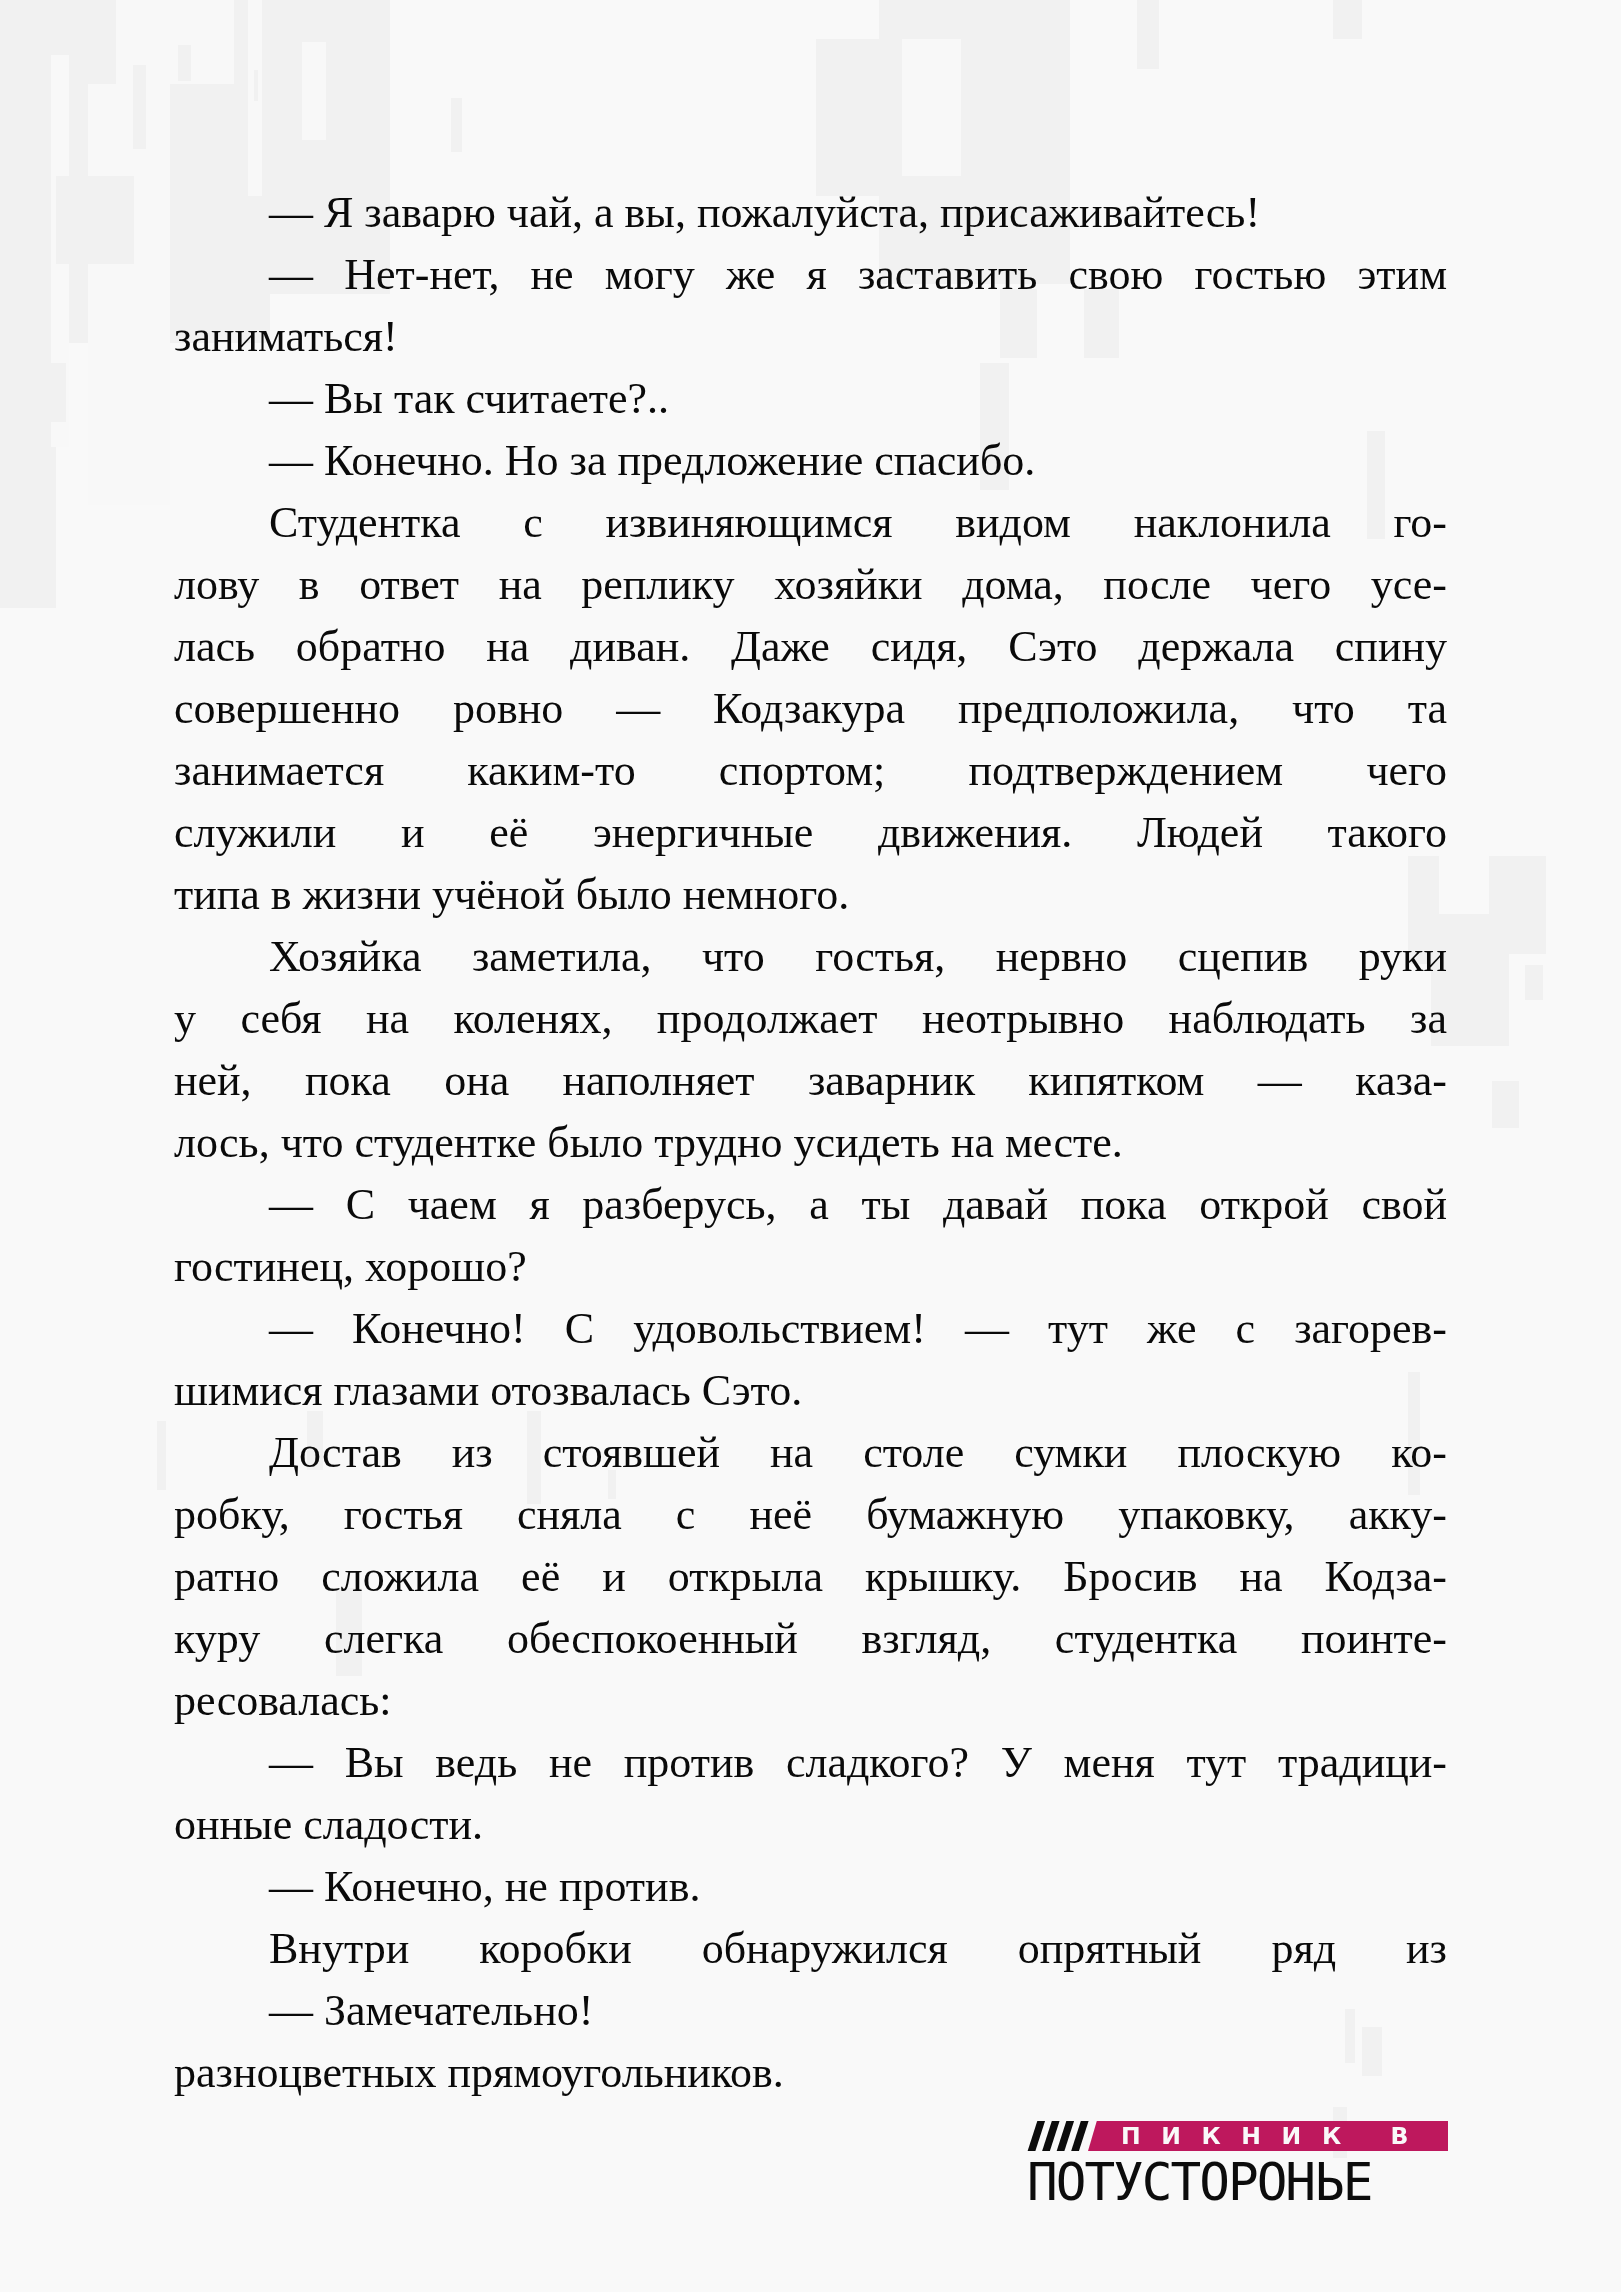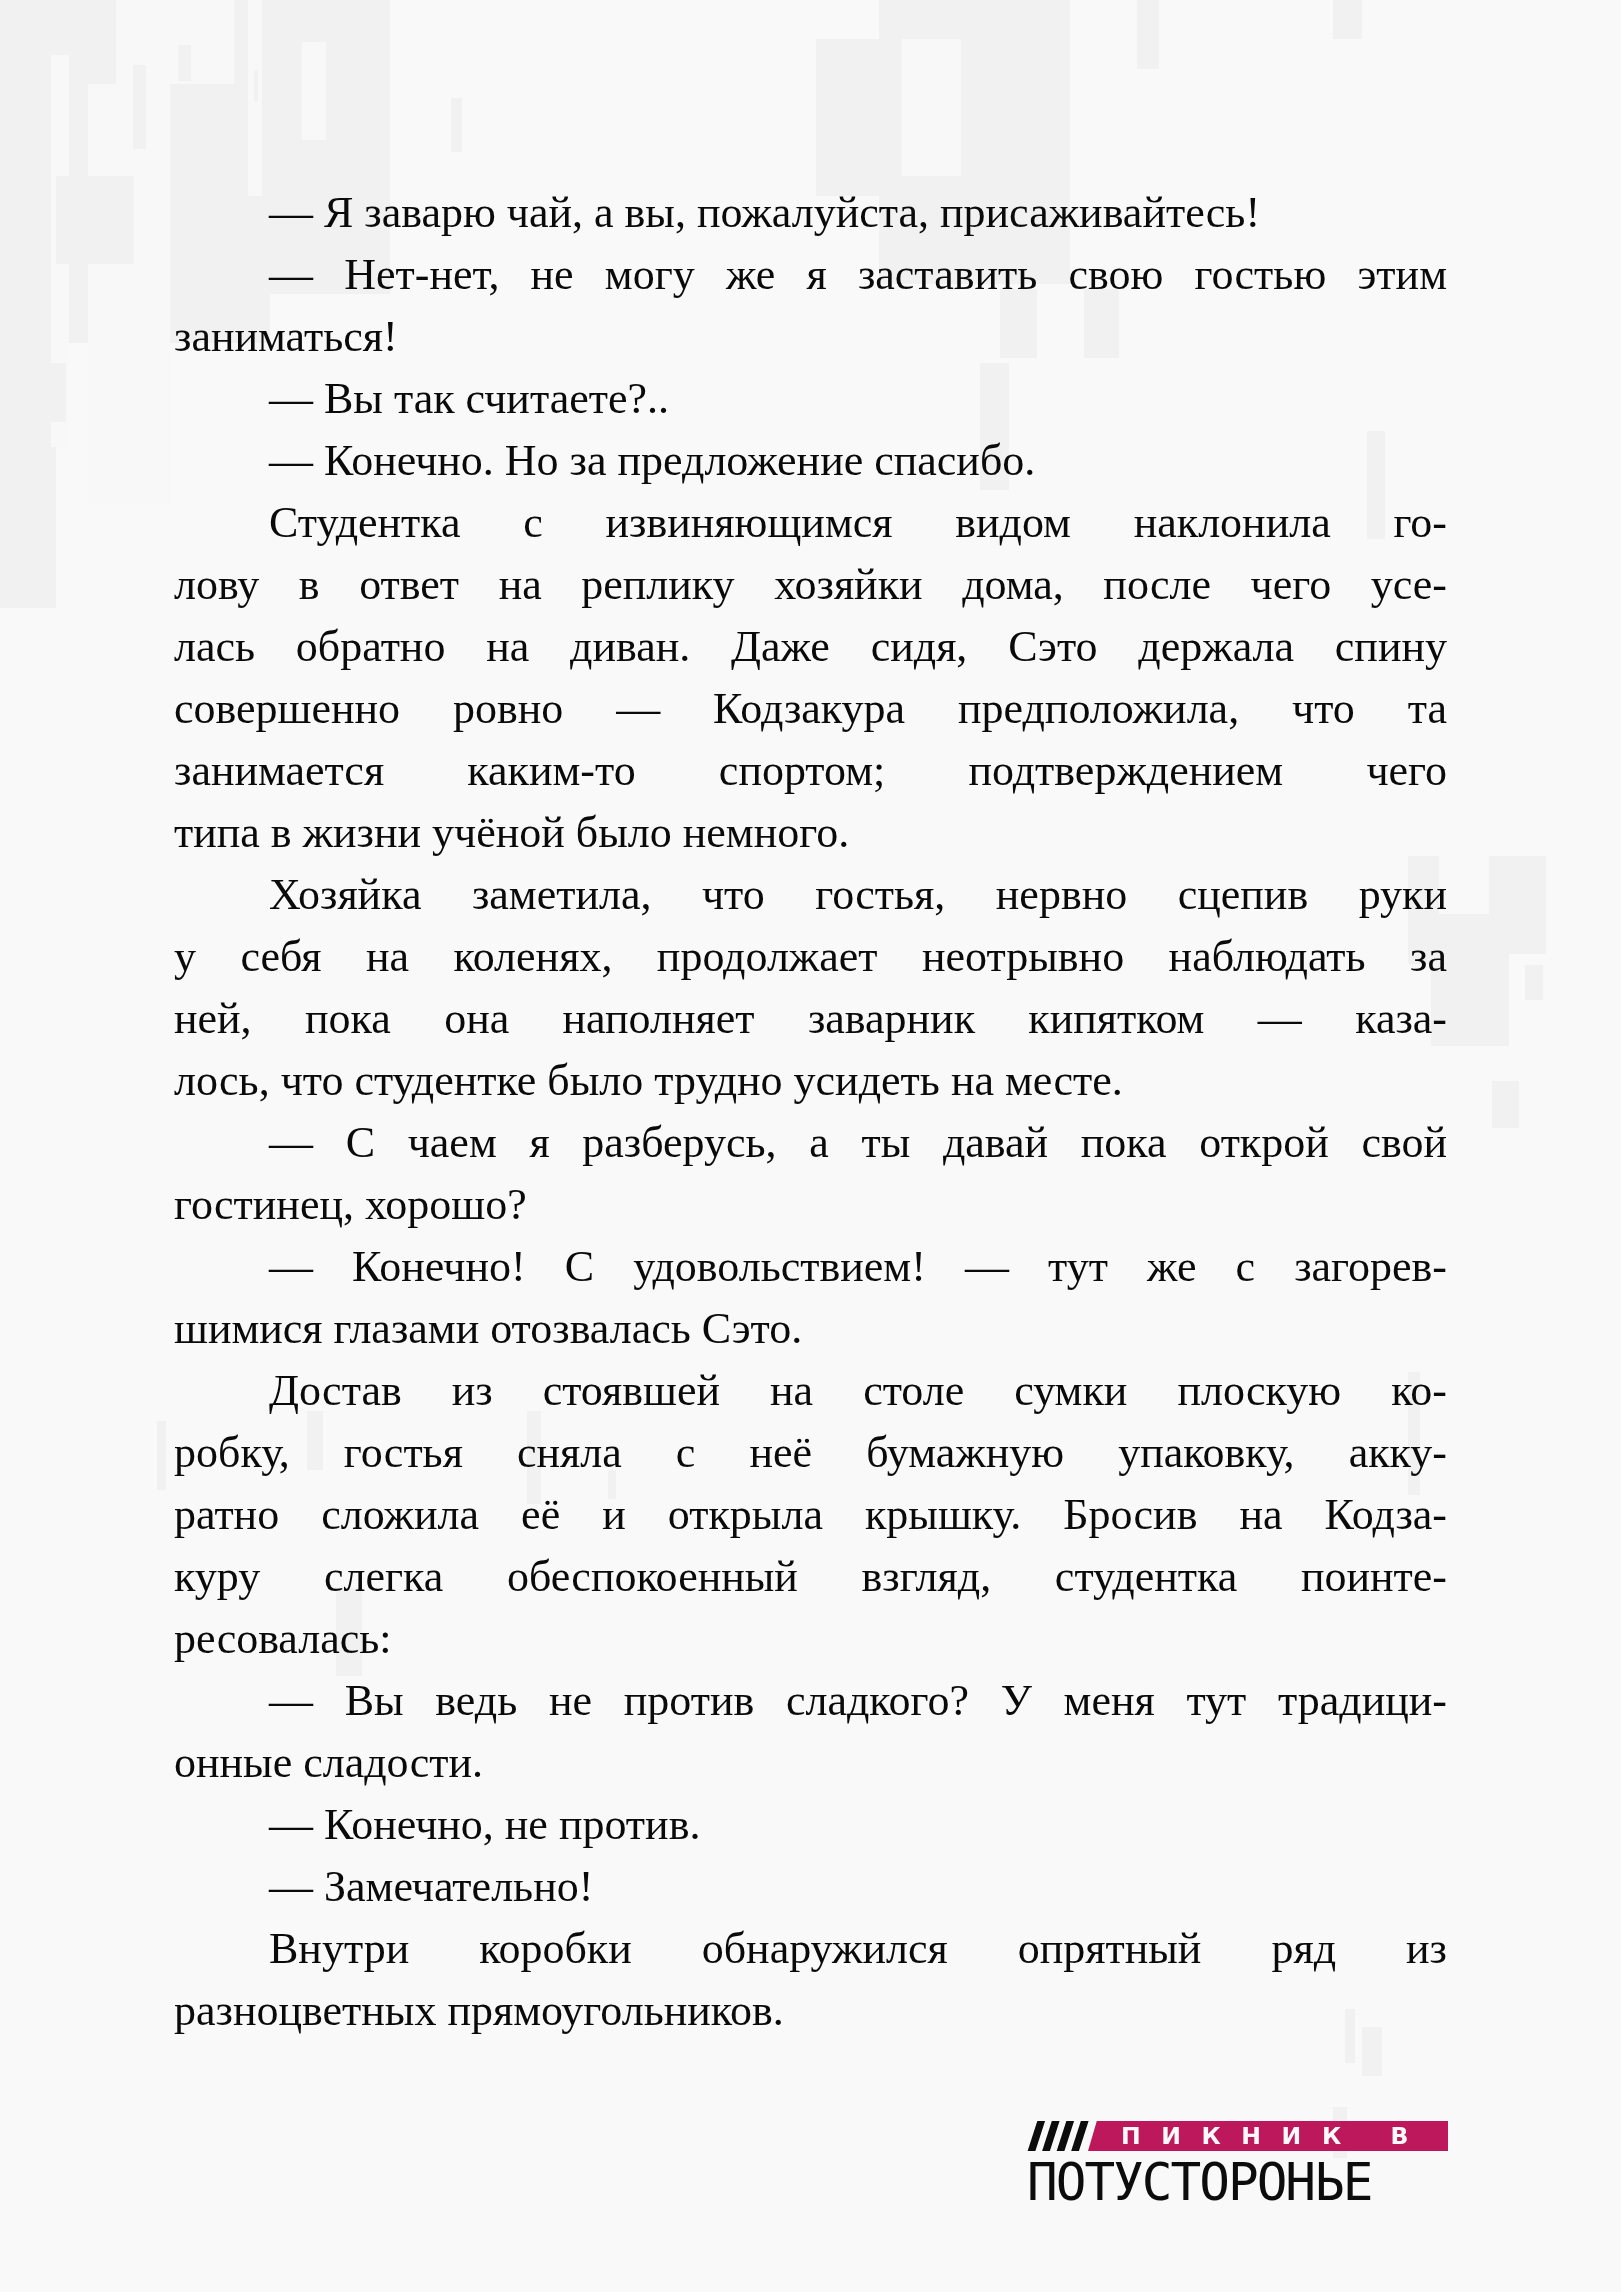--- a/index.html
+++ b/index.html
@@ -101,39 +101,40 @@
     <span class="line indent last">— Я заварю чай, а вы, пожалуйста, присаживайтесь!</span>
     <span class="line indent">— Нет-нет, не могу же я заставить свою гостью этим</span>
     <span class="line last">заниматься!</span>
     <span class="line indent last">— Вы так считаете?..</span>
     <span class="line indent last">— Конечно. Но за предложение спасибо.</span>
     <span class="line indent">Студентка с извиняющимся видом наклонила го-</span>
     <span class="line">лову в ответ на реплику хозяйки дома, после чего усе-</span>
     <span class="line">лась обратно на диван. Даже сидя, Сэто держала спину</span>
     <span class="line">совершенно ровно — Кодзакура предположила, что та</span>
     <span class="line">занимается каким-то спортом; подтверждением чего</span>
+    <span class="line">служили и её энергичные движения. Людей такого</span>
     <span class="line last">типа в жизни учёной было немного.</span>
     <span class="line indent">Хозяйка заметила, что гостья, нервно сцепив руки</span>
     <span class="line">у себя на коленях, продолжает неотрывно наблюдать за</span>
     <span class="line">ней, пока она наполняет заварник кипятком — каза-</span>
     <span class="line last">лось, что студентке было трудно усидеть на месте.</span>
     <span class="line indent">— С чаем я разберусь, а ты давай пока открой свой</span>
     <span class="line last">гостинец, хорошо?</span>
     <span class="line indent">— Конечно! С удовольствием! — тут же с загорев-</span>
     <span class="line last">шимися глазами отозвалась Сэто.</span>
     <span class="line indent">Достав из стоявшей на столе сумки плоскую ко-</span>
     <span class="line">робку, гостья сняла с неё бумажную упаковку, акку-</span>
     <span class="line">ратно сложила её и открыла крышку. Бросив на Кодза-</span>
     <span class="line">куру слегка обеспокоенный взгляд, студентка поинте-</span>
     <span class="line last">ресовалась:</span>
     <span class="line indent">— Вы ведь не против сладкого? У меня тут традици-</span>
     <span class="line last">онные сладости.</span>
     <span class="line indent last">— Конечно, не против.</span>
+    <span class="line indent">Внутри коробки обнаружился опрятный ряд из</span>
     <span class="line indent last">— Замечательно!</span>
-    <span class="line indent">Внутри коробки обнаружился опрятный ряд из</span>
     <span class="line last">разноцветных прямоугольников.</span>
   </div>
 
 <div class="logo">
   <div class="logo-top">
     <svg class="logo-slashes" width="69" height="30" viewBox="0 0 70 31">
       <polygon points="10,0 18,0 8,31 0,31" fill="#0c0c0c"></polygon>
       <polygon points="25,0 33,0 23,31 15,31" fill="#0c0c0c"></polygon>
       <polygon points="40,0 48,0 38,31 30,31" fill="#0c0c0c"></polygon>
       <polygon points="55,0 63,0 53,31 45,31" fill="#0c0c0c"></polygon>

